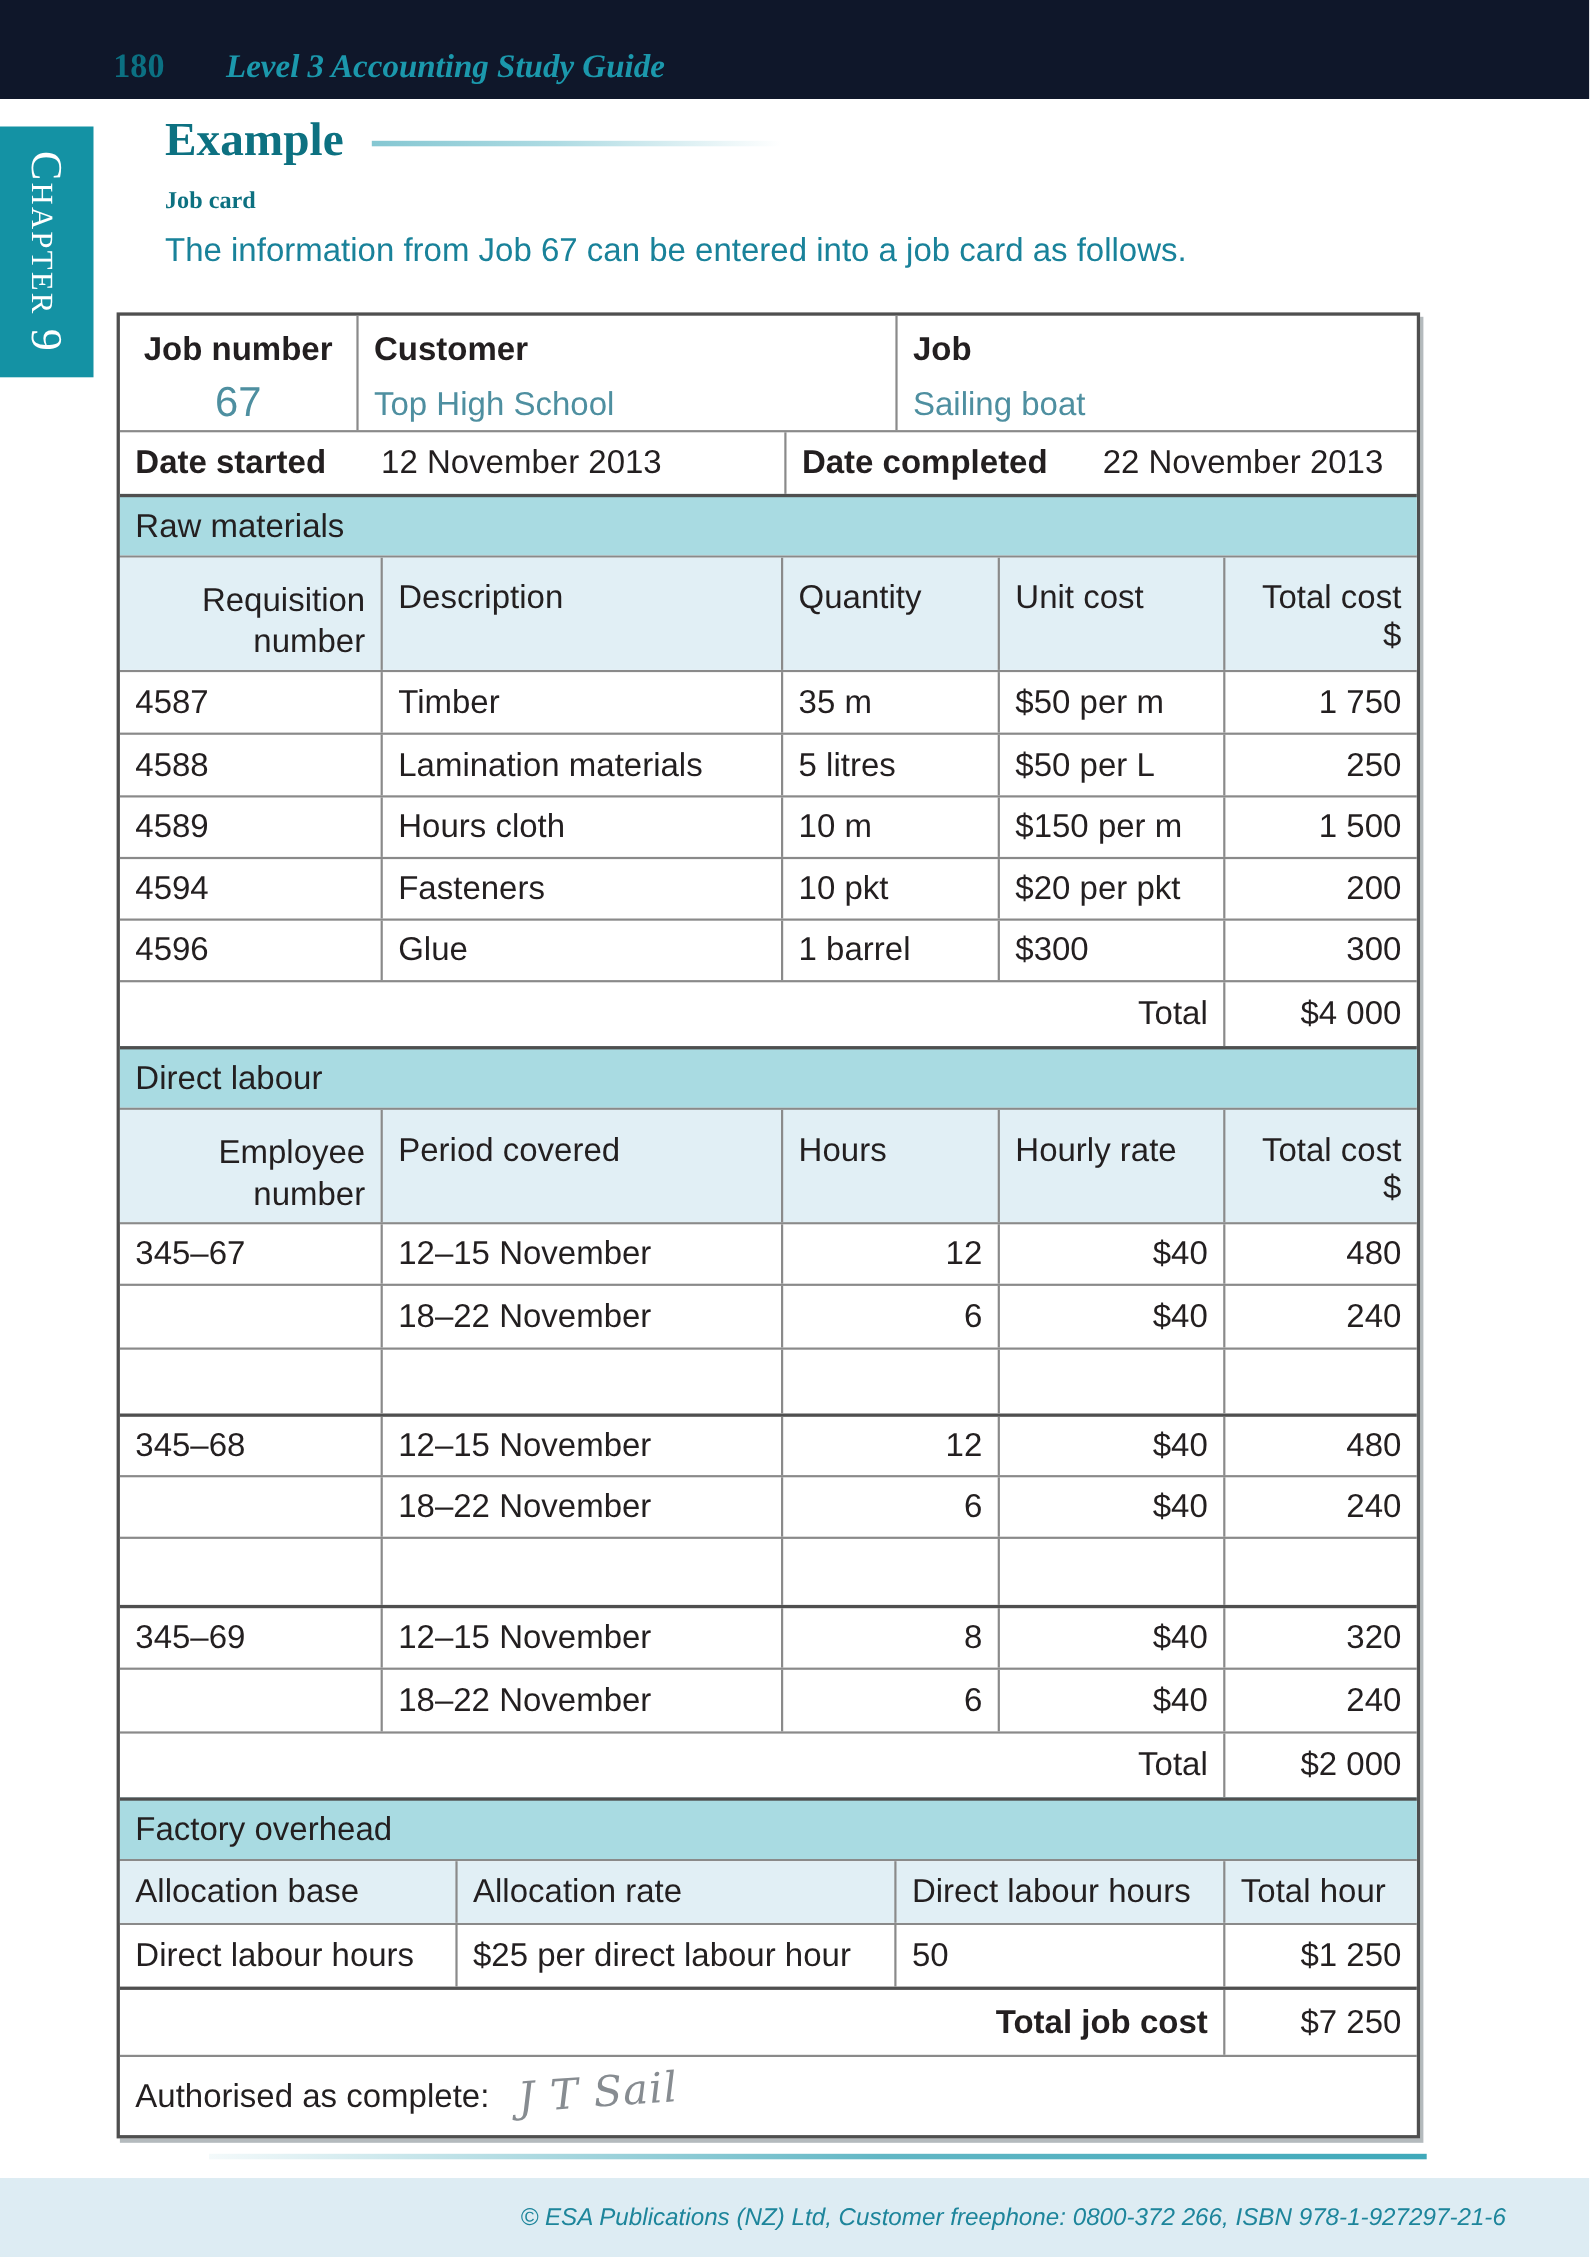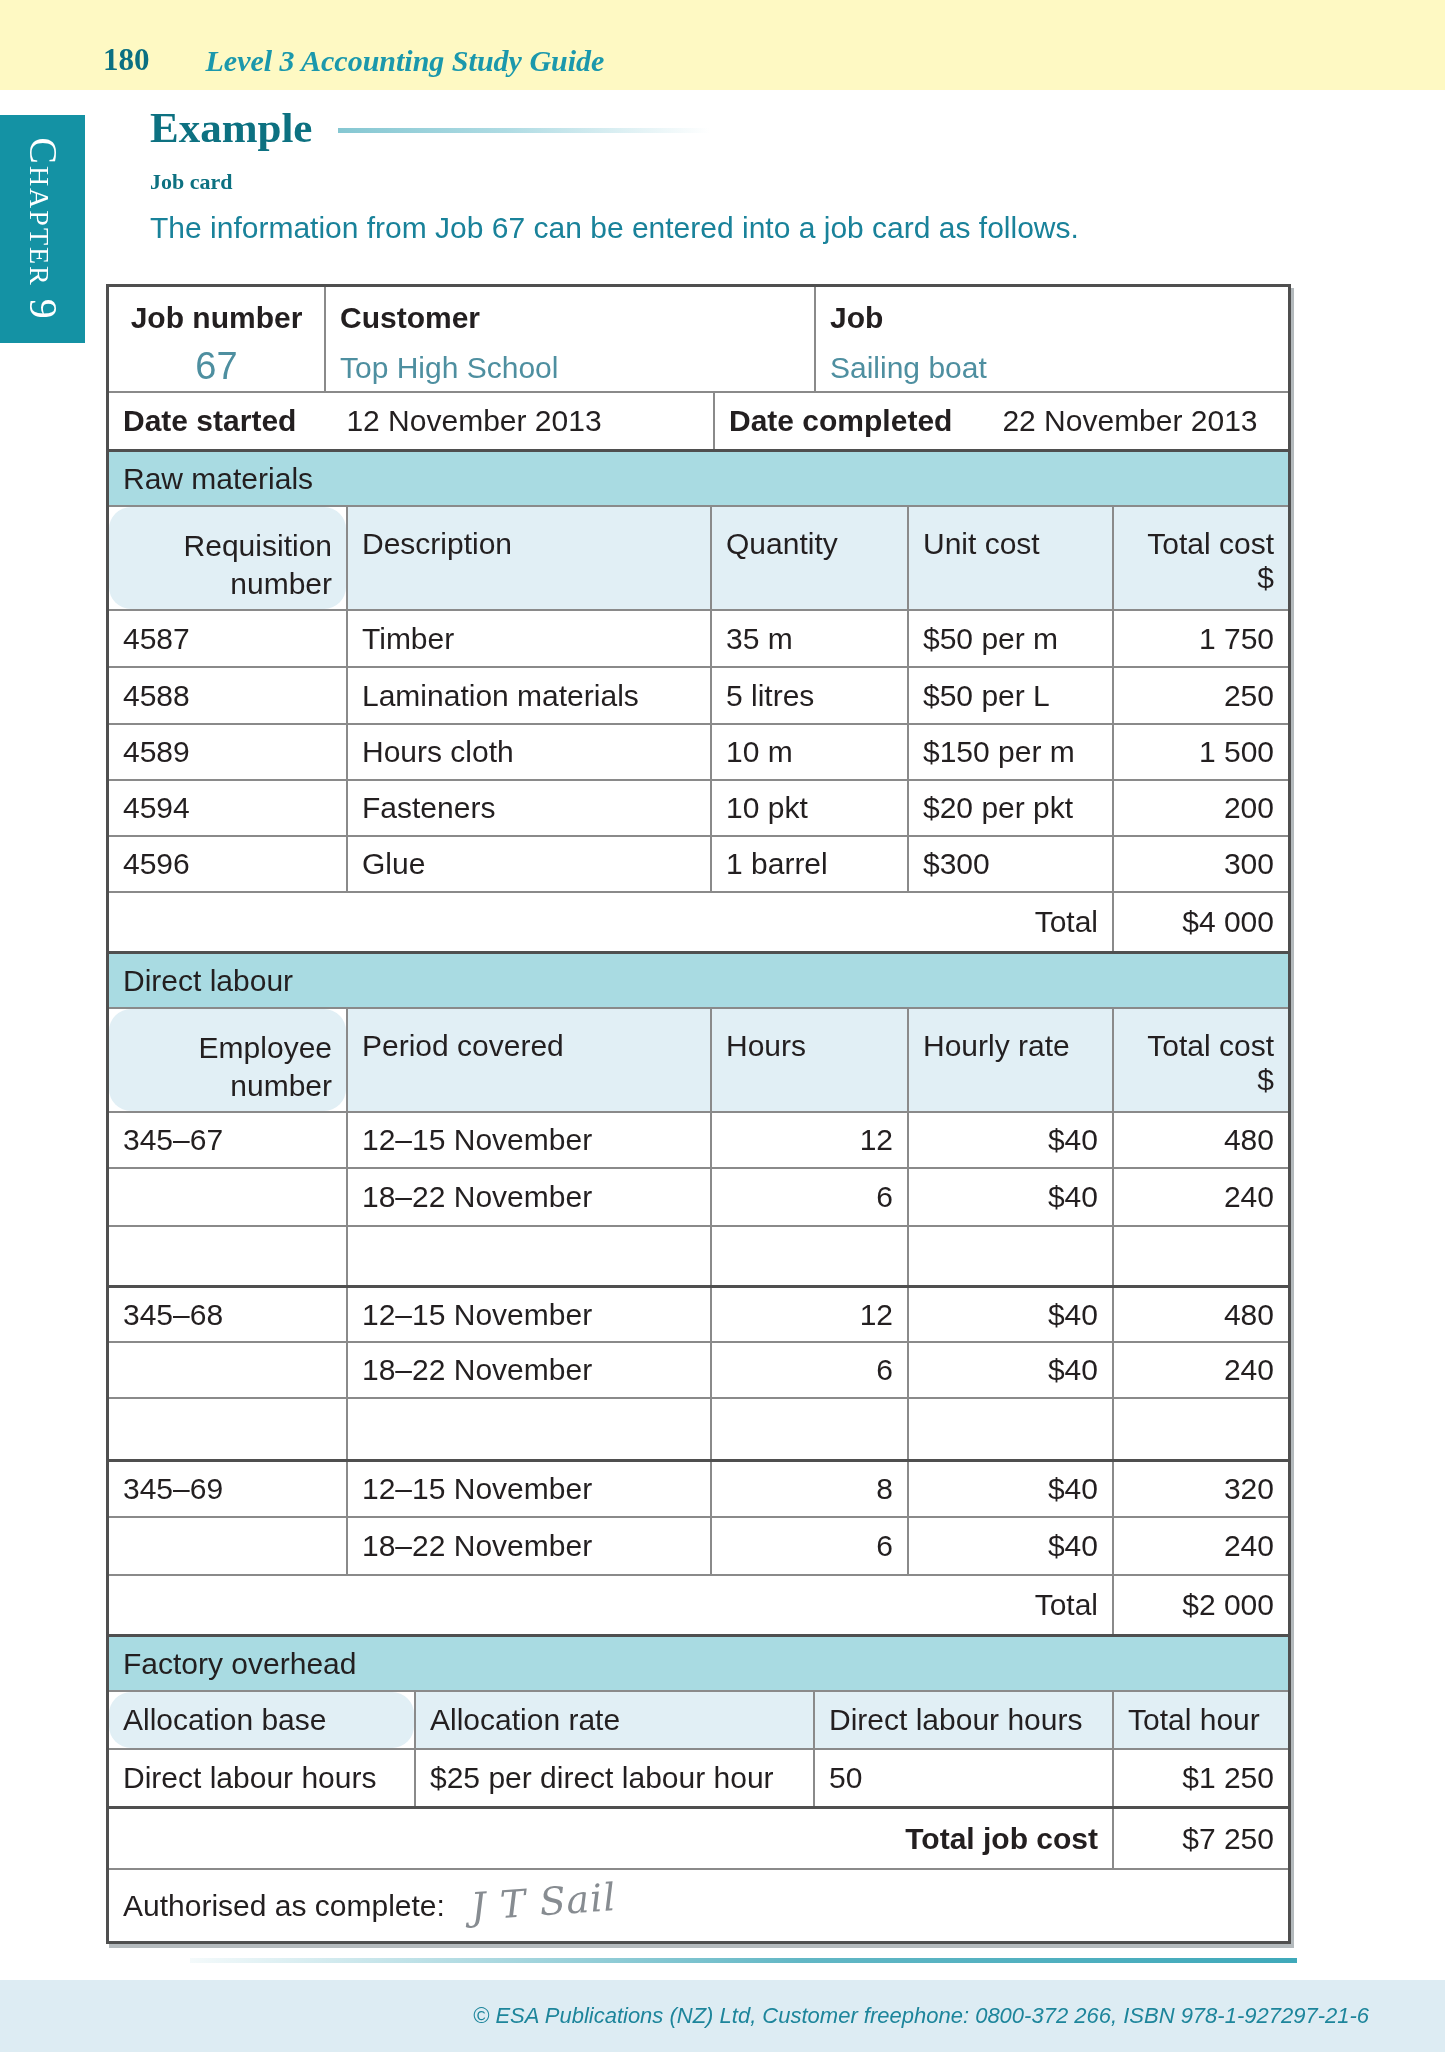--- a/index.html
+++ b/index.html
@@ -4,21 +4,21 @@
 <style>
   html,body { margin:0; padding:0; background:#ffffff; }
   .page {
     position:relative; width:1445px; height:2052px; background:#ffffff;
     font-family:"Liberation Sans", sans-serif; color:#231f20; overflow:hidden;
   }
 
   
   .top-band {
     position:absolute; left:0; top:0; width:1445px; height:90px;
-    background:#fef9c3; display:flex; align-items:flex-end;
+    background:#0f172a; display:flex; align-items:flex-end;
     padding:4px 0 12px 103px; box-sizing:border-box;
   }
   .page-number {
     font-family:"Liberation Serif", serif; font-weight:bold;
     font-size:31px; color:#0b7082;
   }
   .book-title {
     font-family:"Liberation Serif", serif; font-weight:bold; font-style:italic;
     font-size:30px; color:#1b98ac; margin-left:56px;
   }
@@ -60,21 +60,21 @@
     box-shadow:3px 4px 0 #b4babd;
   }
   .row { display:flex; border-top:2px solid #8a8a8a; box-sizing:border-box; }
   .row.first { border-top:none; }
   .row.heavy { border-top:3px solid #4f4f4f; }
   .cell {
     box-sizing:border-box; border-left:2px solid #8a8a8a;
     padding:0 14px; display:flex; align-items:center;
     font-size:30px; color:#231f20; flex:0 0 auto; overflow:hidden;
   }
-  .cell:first-child { border-left:none;border-radius:22px; }
+  .cell:first-child { border-left:none; }
   .cell.right { justify-content:flex-end; }
   .cell.top { align-items:flex-start; padding-top:20px; }
   .cell.col { flex-direction:column; align-items:flex-start; justify-content:flex-start; padding-top:14px; }
   .cell.col.center { align-items:center; }
   .band  { background:#a9dbe2; }
   .colhead { background:#e1eff5;text-align:right; }
   .bold { font-weight:bold; }
   .teal-value { color:#4e8fa0; }
   .jobnum-value { color:#4e8fa0; font-size:38px; margin-top:10px; }
   .stacked-value { margin-top:16px; }

